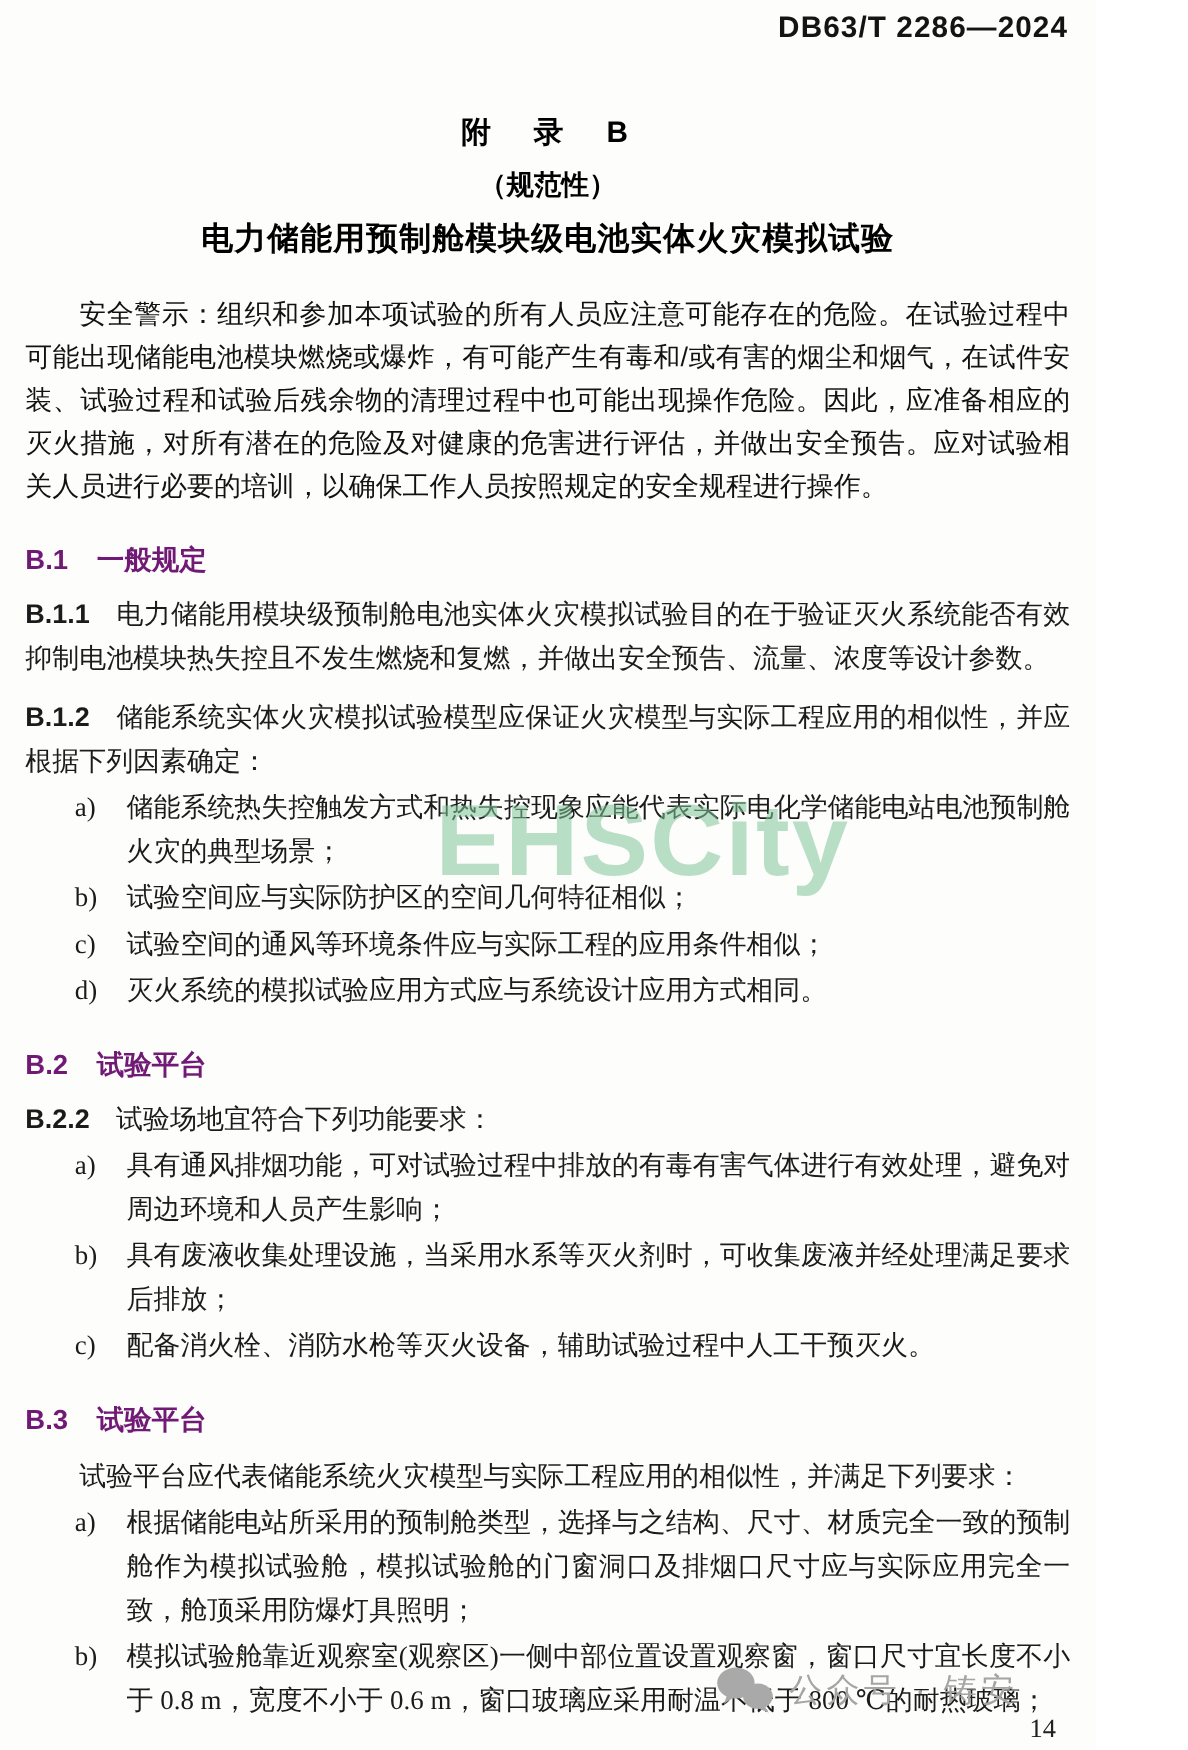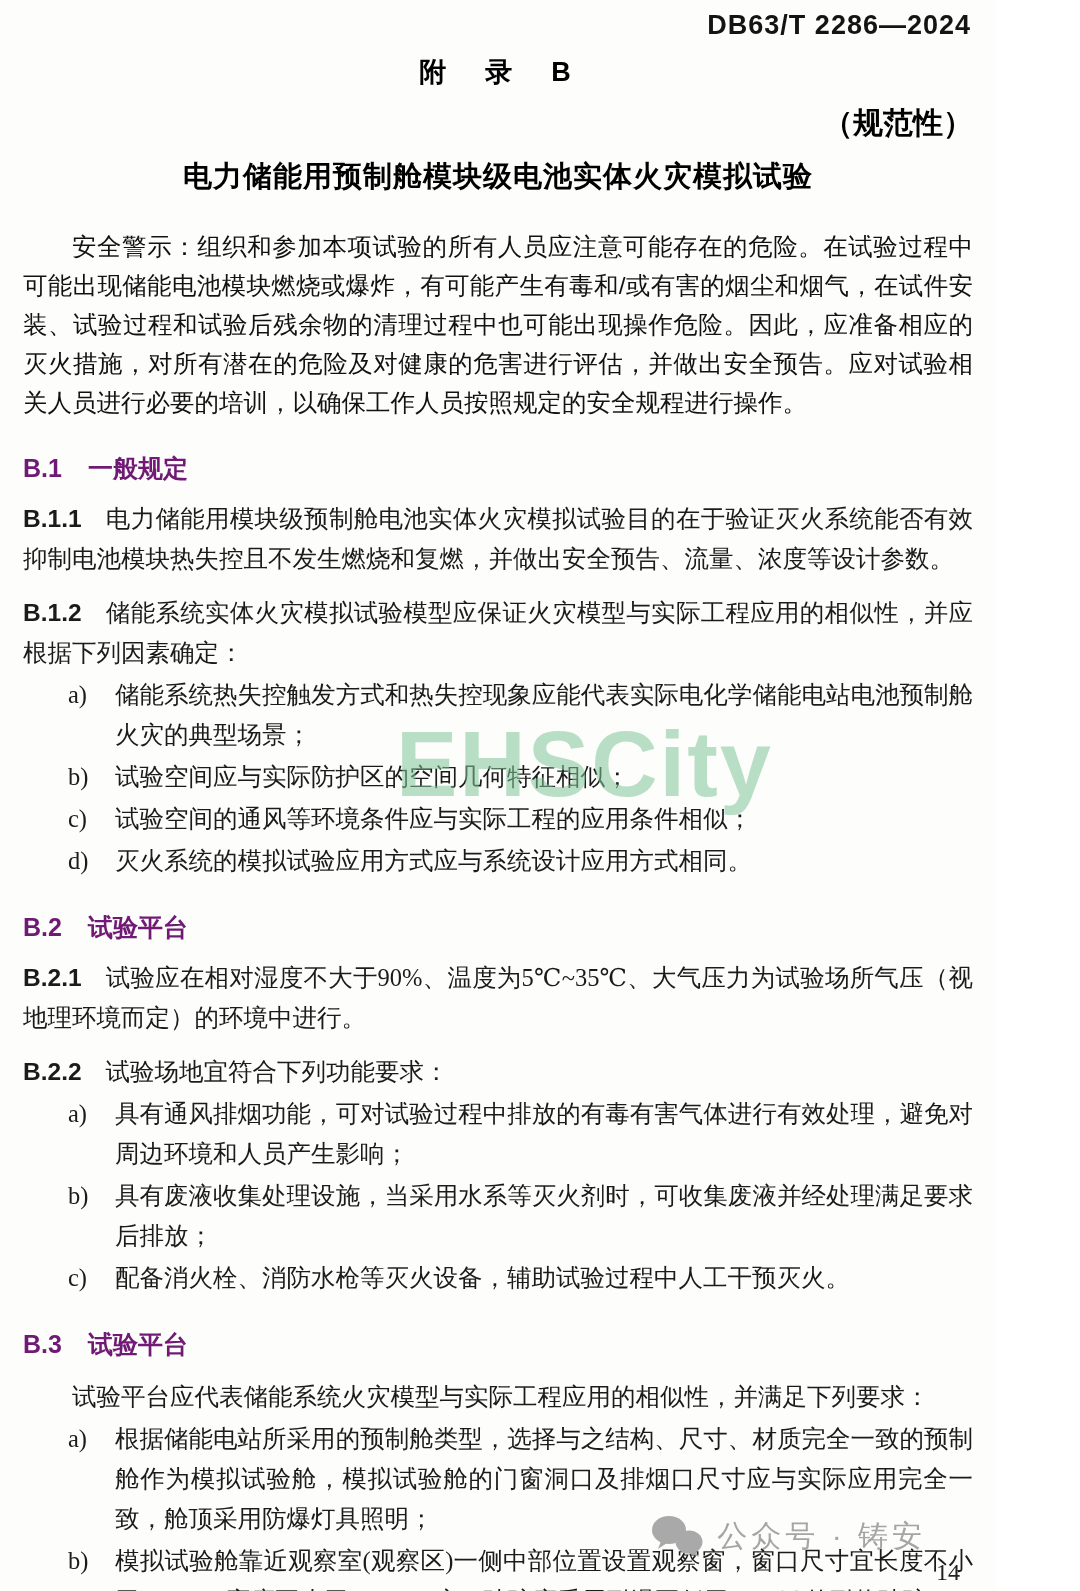--- a/index.html
+++ b/index.html
@@ -18,28 +18,28 @@
     top: 10px;
     right: 25px;
     font-family: "Liberation Sans", "DejaVu Sans", sans-serif;
     font-weight: 700;
     font-size: 27px;
     letter-spacing: 1px;
     color: #141414;
   }
   .content { padding: 0 23px; }
   .title-block {
-    padding-top: 54px;
+    padding-top: 102px;
     text-align: center;
     font-family: "Liberation Sans", "DejaVu Sans", sans-serif;
     font-weight: 700;
     color: #000;
   }
   .appendix   { font-size: 27px; letter-spacing: 6px; }
-  .normative  { font-size: 30px; margin-top: 13px; text-align: right; }
+  .normative  { font-size: 25px; margin-top: 13px; }
   .doc-title  { font-size: 29px; margin-top: 13px; letter-spacing: 1px; }
   .warning {
     font-family: "Liberation Sans", "DejaVu Sans", sans-serif;
     font-size: 24.5px;
     line-height: 39px;
     text-align: justify;
     text-indent: 2em;
     margin: 30px 0 0 0;
     color: #121212;
   }
@@ -153,23 +153,20 @@
       </div>
       <div class="list-item">
         <span class="li-label">d)</span>
         <span class="li-text">灭火系统的模拟试验应用方式应与系统设计应用方式相同。</span>
       </div>
     </div>
 
     <div class="section-heading">
       <span class="sec-num">B.2</span><span>试验平台</span>
     </div>
-    <p class="clause">
-      <span class="clause-num">B.2.1</span><span>试验应在相对湿度不大于90%、温度为5℃~35℃、大气压力为试验场所气压（视地理环境而定）的环境中进行。</span>
-    </p>
     <p class="clause">
       <span class="clause-num">B.2.2</span><span>试验场地宜符合下列功能要求：</span>
     </p>
     <div class="list">
       <div class="list-item">
         <span class="li-label">a)</span>
         <span class="li-text">具有通风排烟功能，可对试验过程中排放的有毒有害气体进行有效处理，避免对周边环境和人员产生影响；</span>
       </div>
       <div class="list-item">
         <span class="li-label">b)</span>

